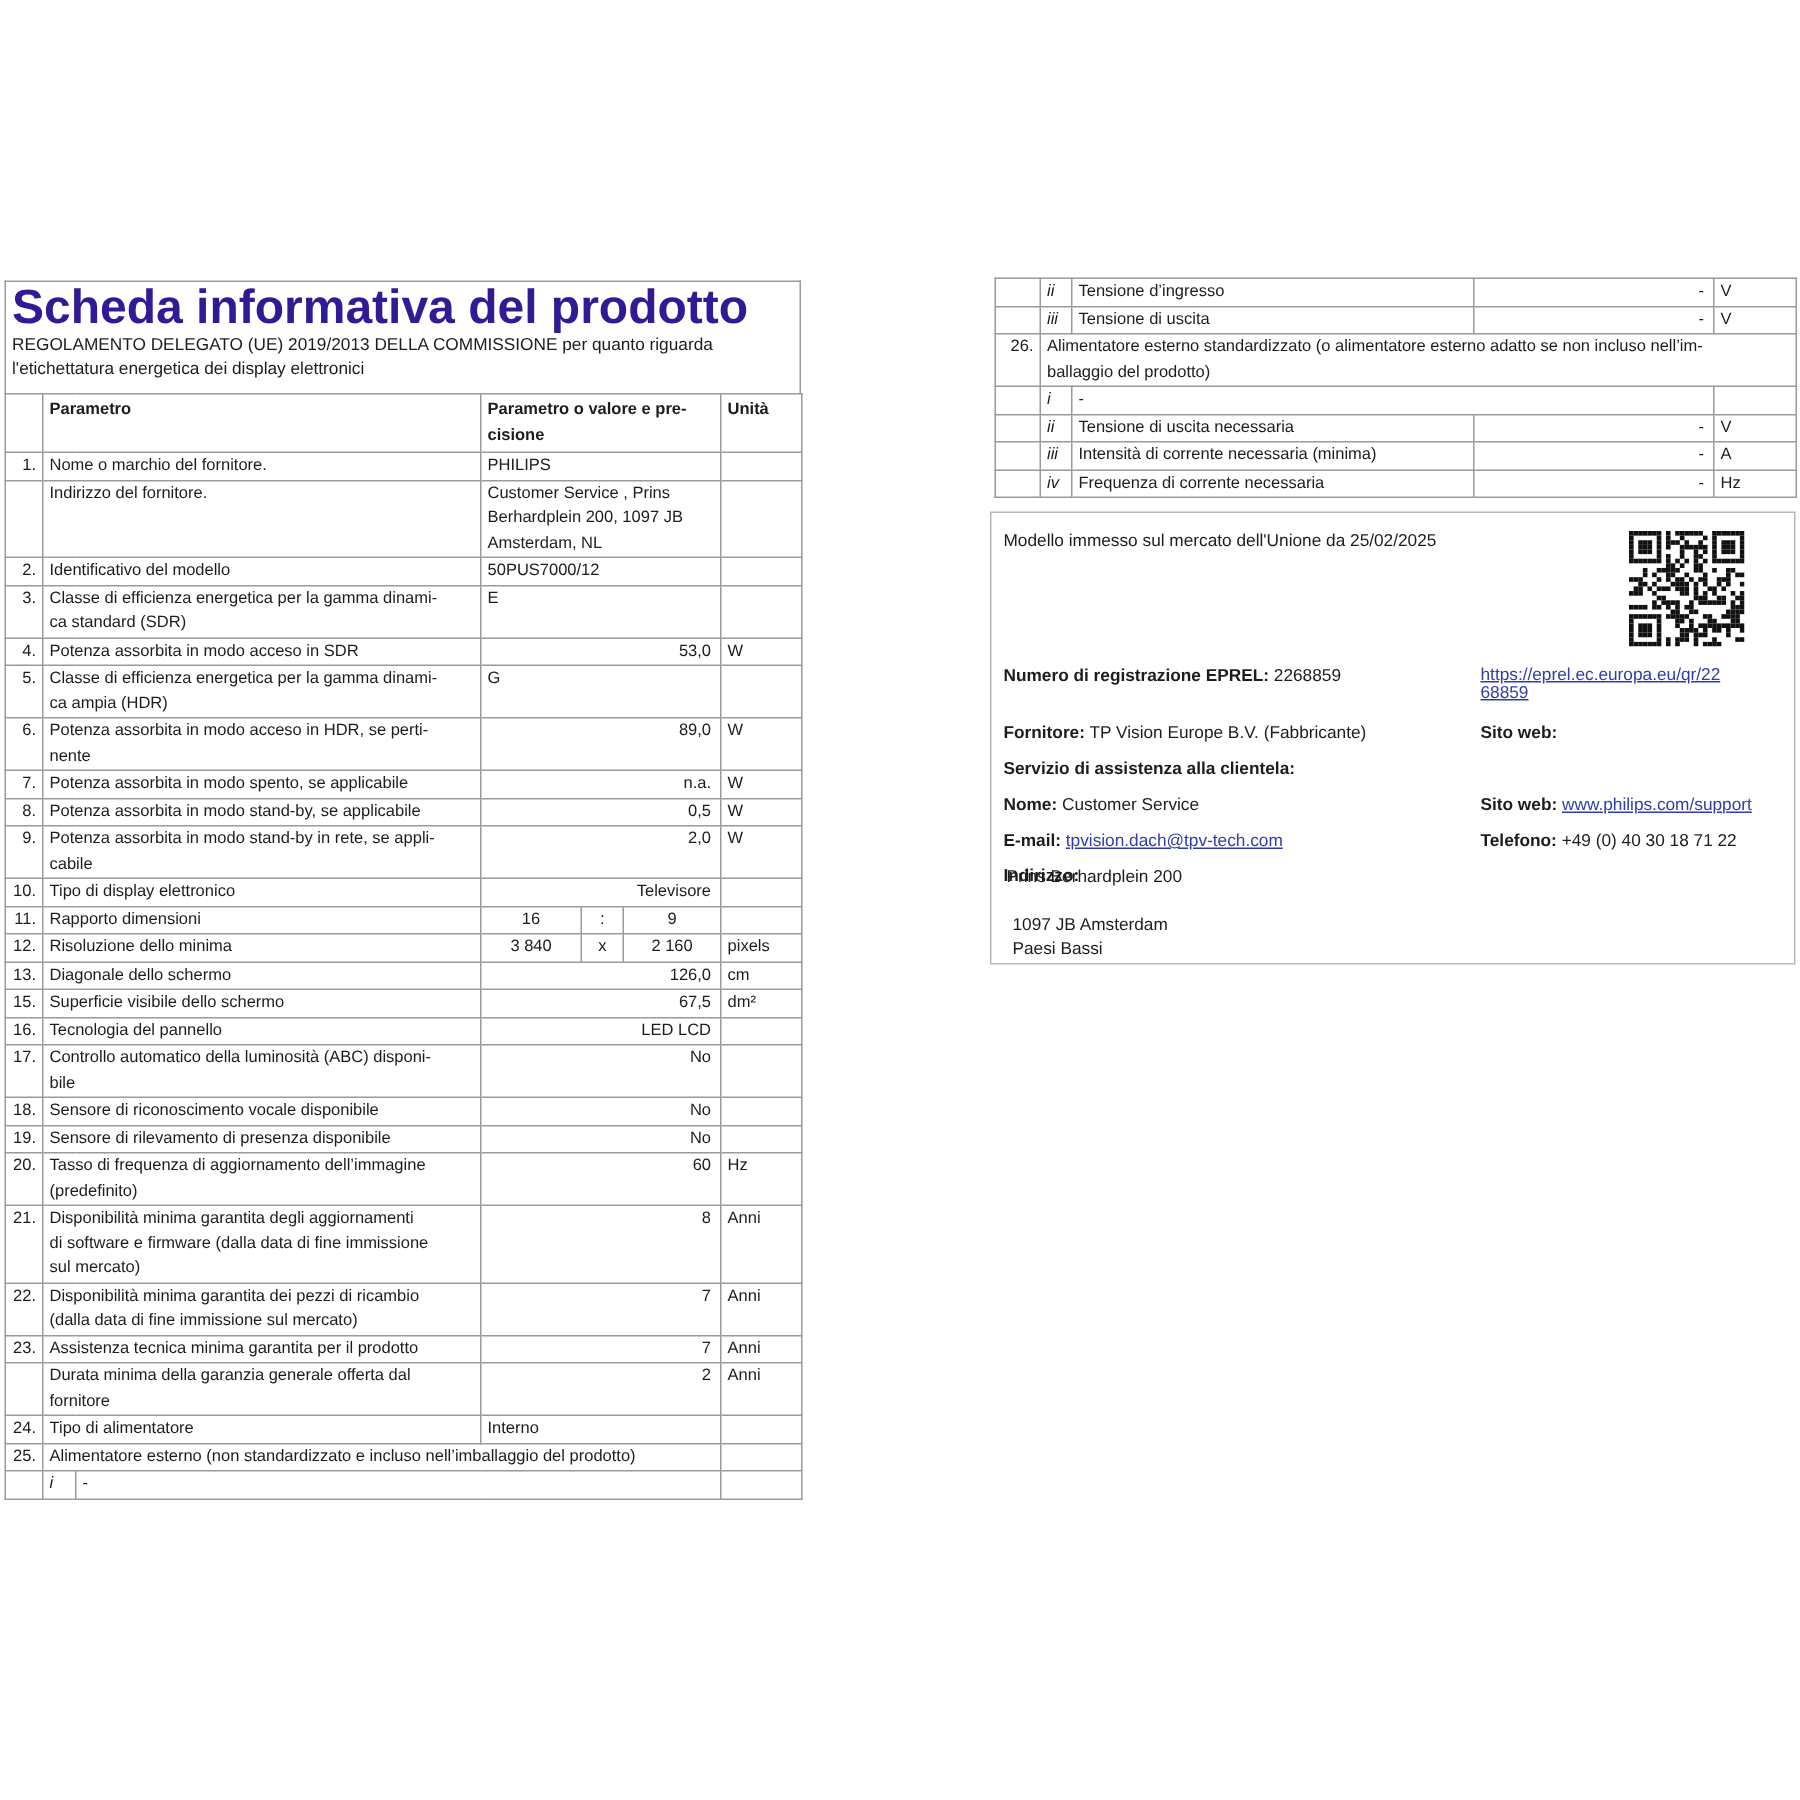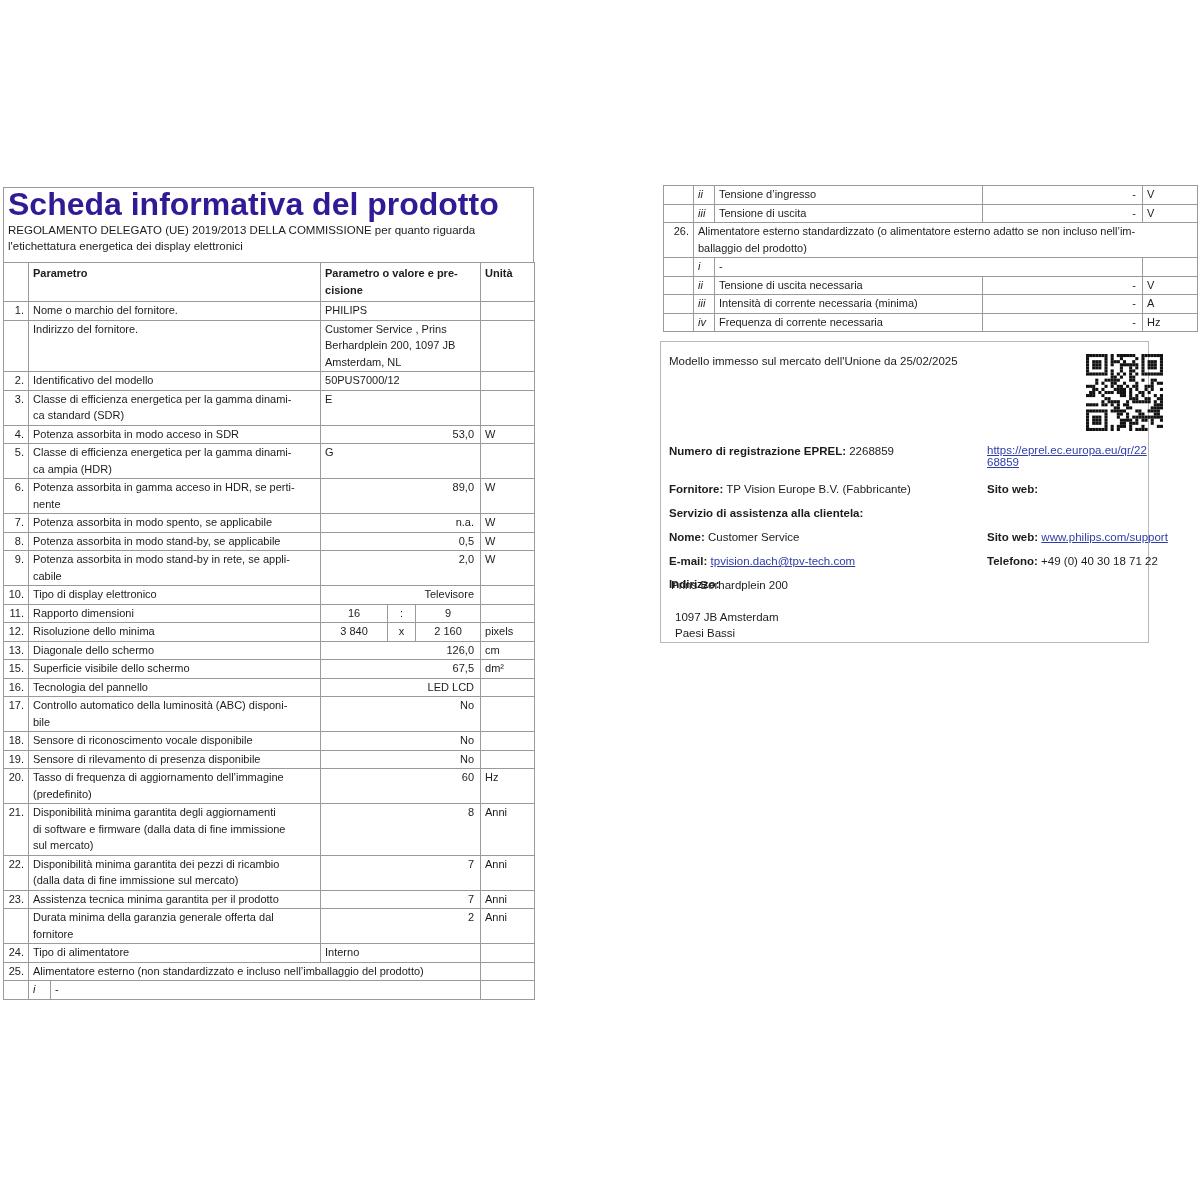--- a/index.html
+++ b/index.html
@@ -19,21 +19,21 @@
   .param .num { text-align:right; padding-right:4px; }
   .param .sub { font-style:italic; }
   .param .val-r { text-align:right; padding-right:6px; }
   .param .val-c { text-align:center; }
   .param .b { font-weight:bold; }
   .hdr td { padding-top:2px; padding-bottom:3px; }
 
   .right-table { position:absolute; left:663px; top:185px; }
 
   
-  .info-box { position:absolute; left:660px; top:341px; width:489px; height:302px;
+  .info-box { position:absolute; left:660px; top:341px; width:537px; height:302px;
               border:1px solid #b8b8b8; font-size:11.5px; box-sizing:border-box; }
   .info-box .irow { position:absolute; left:8px; white-space:nowrap; }
   .lbl { font-weight:bold; }
   a.link { color:#2f3da8; text-decoration:underline; }
   .eprel-link { white-space:pre-line; display:inline-block; width:212px; }
   .qr { position:absolute; left:425px; top:12px; width:77px; height:77px; }
 </style>
 </head>
 <body>
 
@@ -98,21 +98,21 @@
           </tr>
           <tr>
             <td class="num">5.</td>
             <td colspan="2" class="pre">Classe di efficienza energetica per la gamma dinami-
 ca ampia (HDR)</td>
             <td colspan="3" class="pre ">G</td>
             <td class="unit"></td>
           </tr>
           <tr>
             <td class="num">6.</td>
-            <td colspan="2" class="pre">Potenza assorbita in gamma acceso in HDR, se perti-
+            <td colspan="2" class="pre">Potenza assorbita in modo acceso in HDR, se perti-
 nente</td>
             <td colspan="3" class="pre val-r">89,0</td>
             <td class="unit">W</td>
           </tr>
           <tr>
             <td class="num">7.</td>
             <td colspan="2" class="pre">Potenza assorbita in modo spento, se applicabile</td>
             <td colspan="3" class="pre val-r">n.a.</td>
             <td class="unit">W</td>
           </tr>

